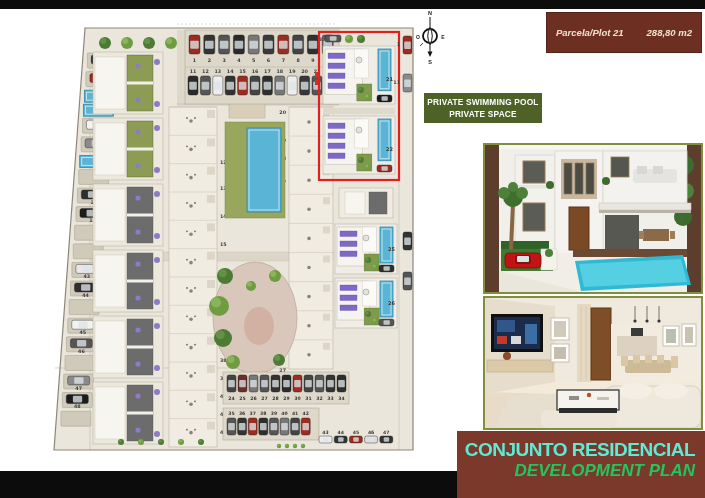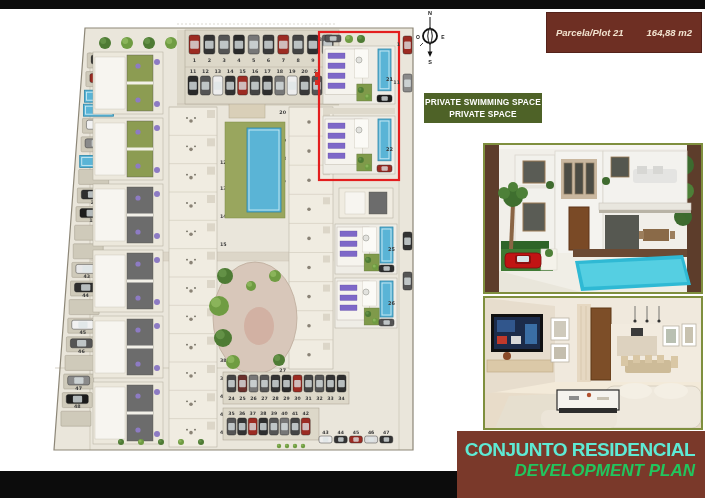--- a/index.html
+++ b/index.html
@@ -561,26 +561,26 @@
     <line x1="20" y1="9" x2="20" y2="47" stroke="#111" stroke-width="1"></line>
     <line x1="13" y1="35" x2="10" y2="38" stroke="#111" stroke-width="0.8"></line>
     <circle cx="20" cy="28" r="7" fill="none" stroke="#111" stroke-width="1.8"></circle>
     <path d="M20,19.5 Q15.5,28 20,36.5 Q24.5,28 20,19.5 Z" fill="#ffffff" stroke="#111" stroke-width="1"></path>
     <polygon points="20,49 17.5,43.5 22.5,43.5" fill="#111"></polygon>
   </svg>
 
   <div class="plot-legend">
     <div class="plot-row">
       <span>Parcela/Plot 21</span>
-      <span>164,88  m2</span>
+      <span>288,80  m2</span>
     </div>
   </div>
 
   <div class="features-box">
-    <div>PRIVATE SWIMMING SPACE</div>
+    <div>PRIVATE SWIMMING POOL</div>
     <div>PRIVATE SPACE</div>
   </div>
 
   <div class="photo photo1">
     <svg viewBox="0 0 216 147">
       <rect x="0" y="0" width="216" height="147" fill="#f7f5f1"></rect>
       <rect x="14" y="4" width="188" height="112" fill="#f1efe9"></rect>
       <rect x="0" y="0" width="14" height="147" fill="#5d3d2b"></rect>
       <rect x="202" y="0" width="14" height="147" fill="#5d3d2b"></rect>
       <circle cx="199" cy="20" r="10" fill="#3c6b2f"></circle>

